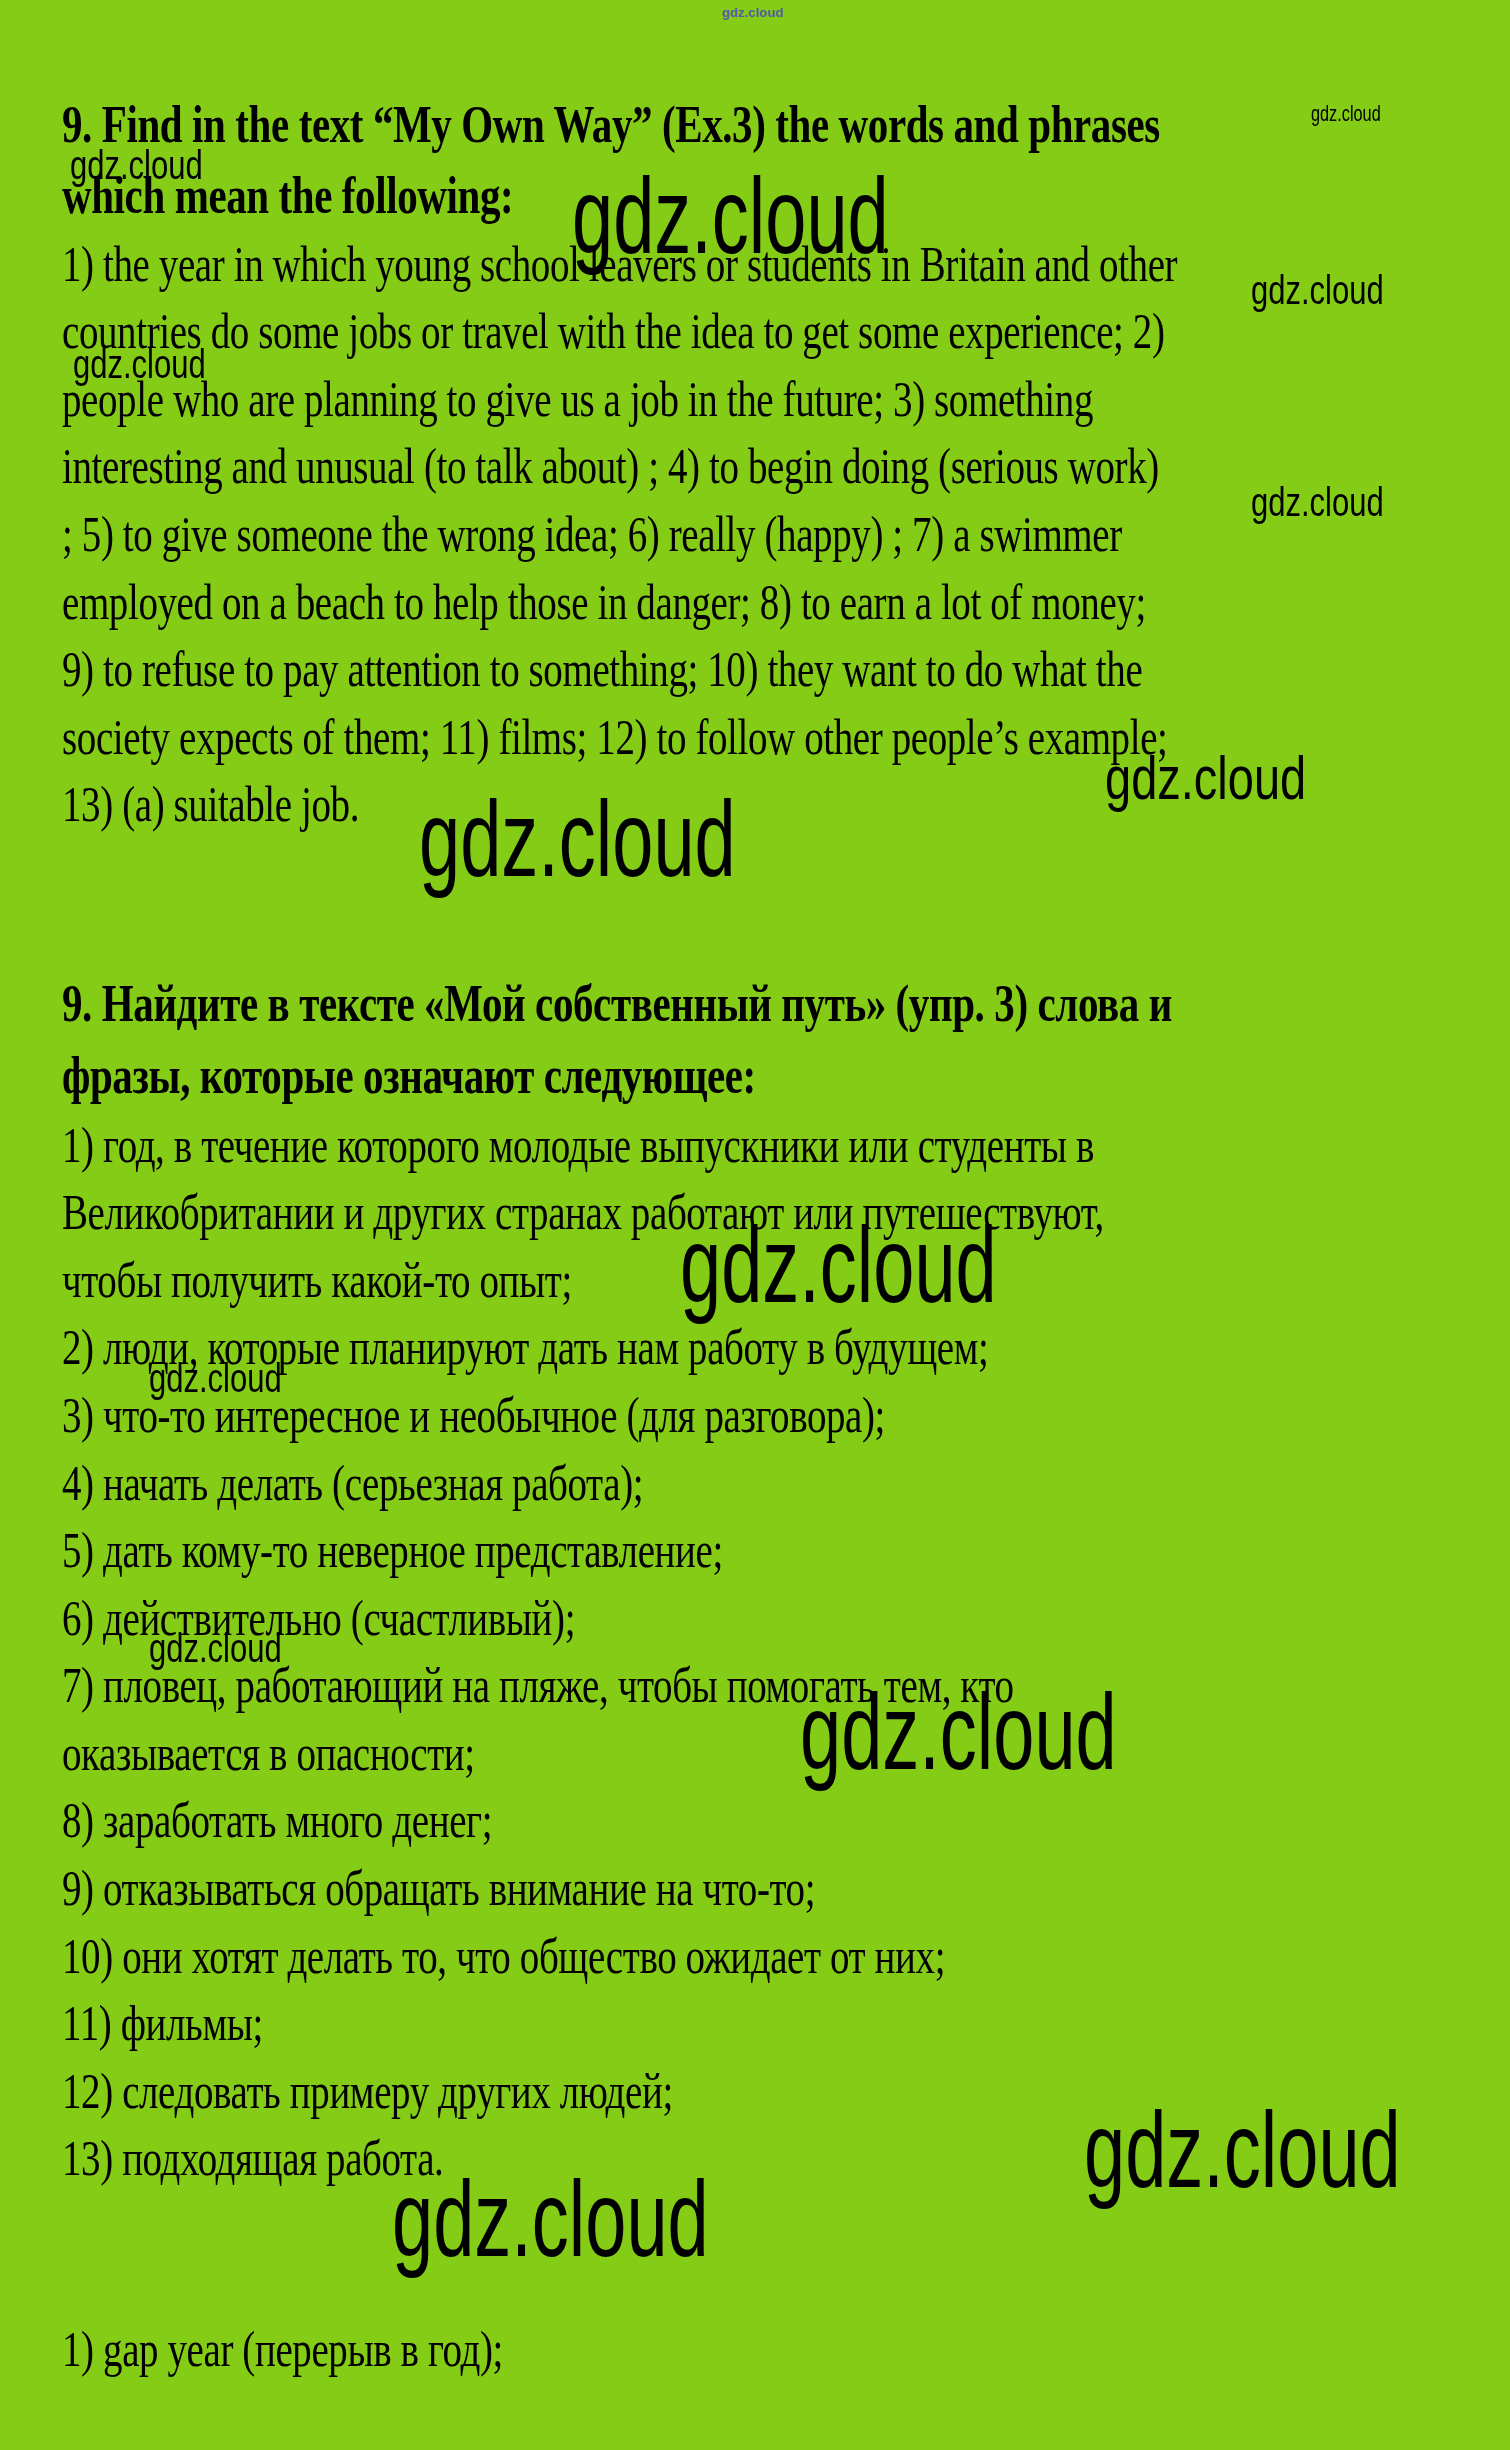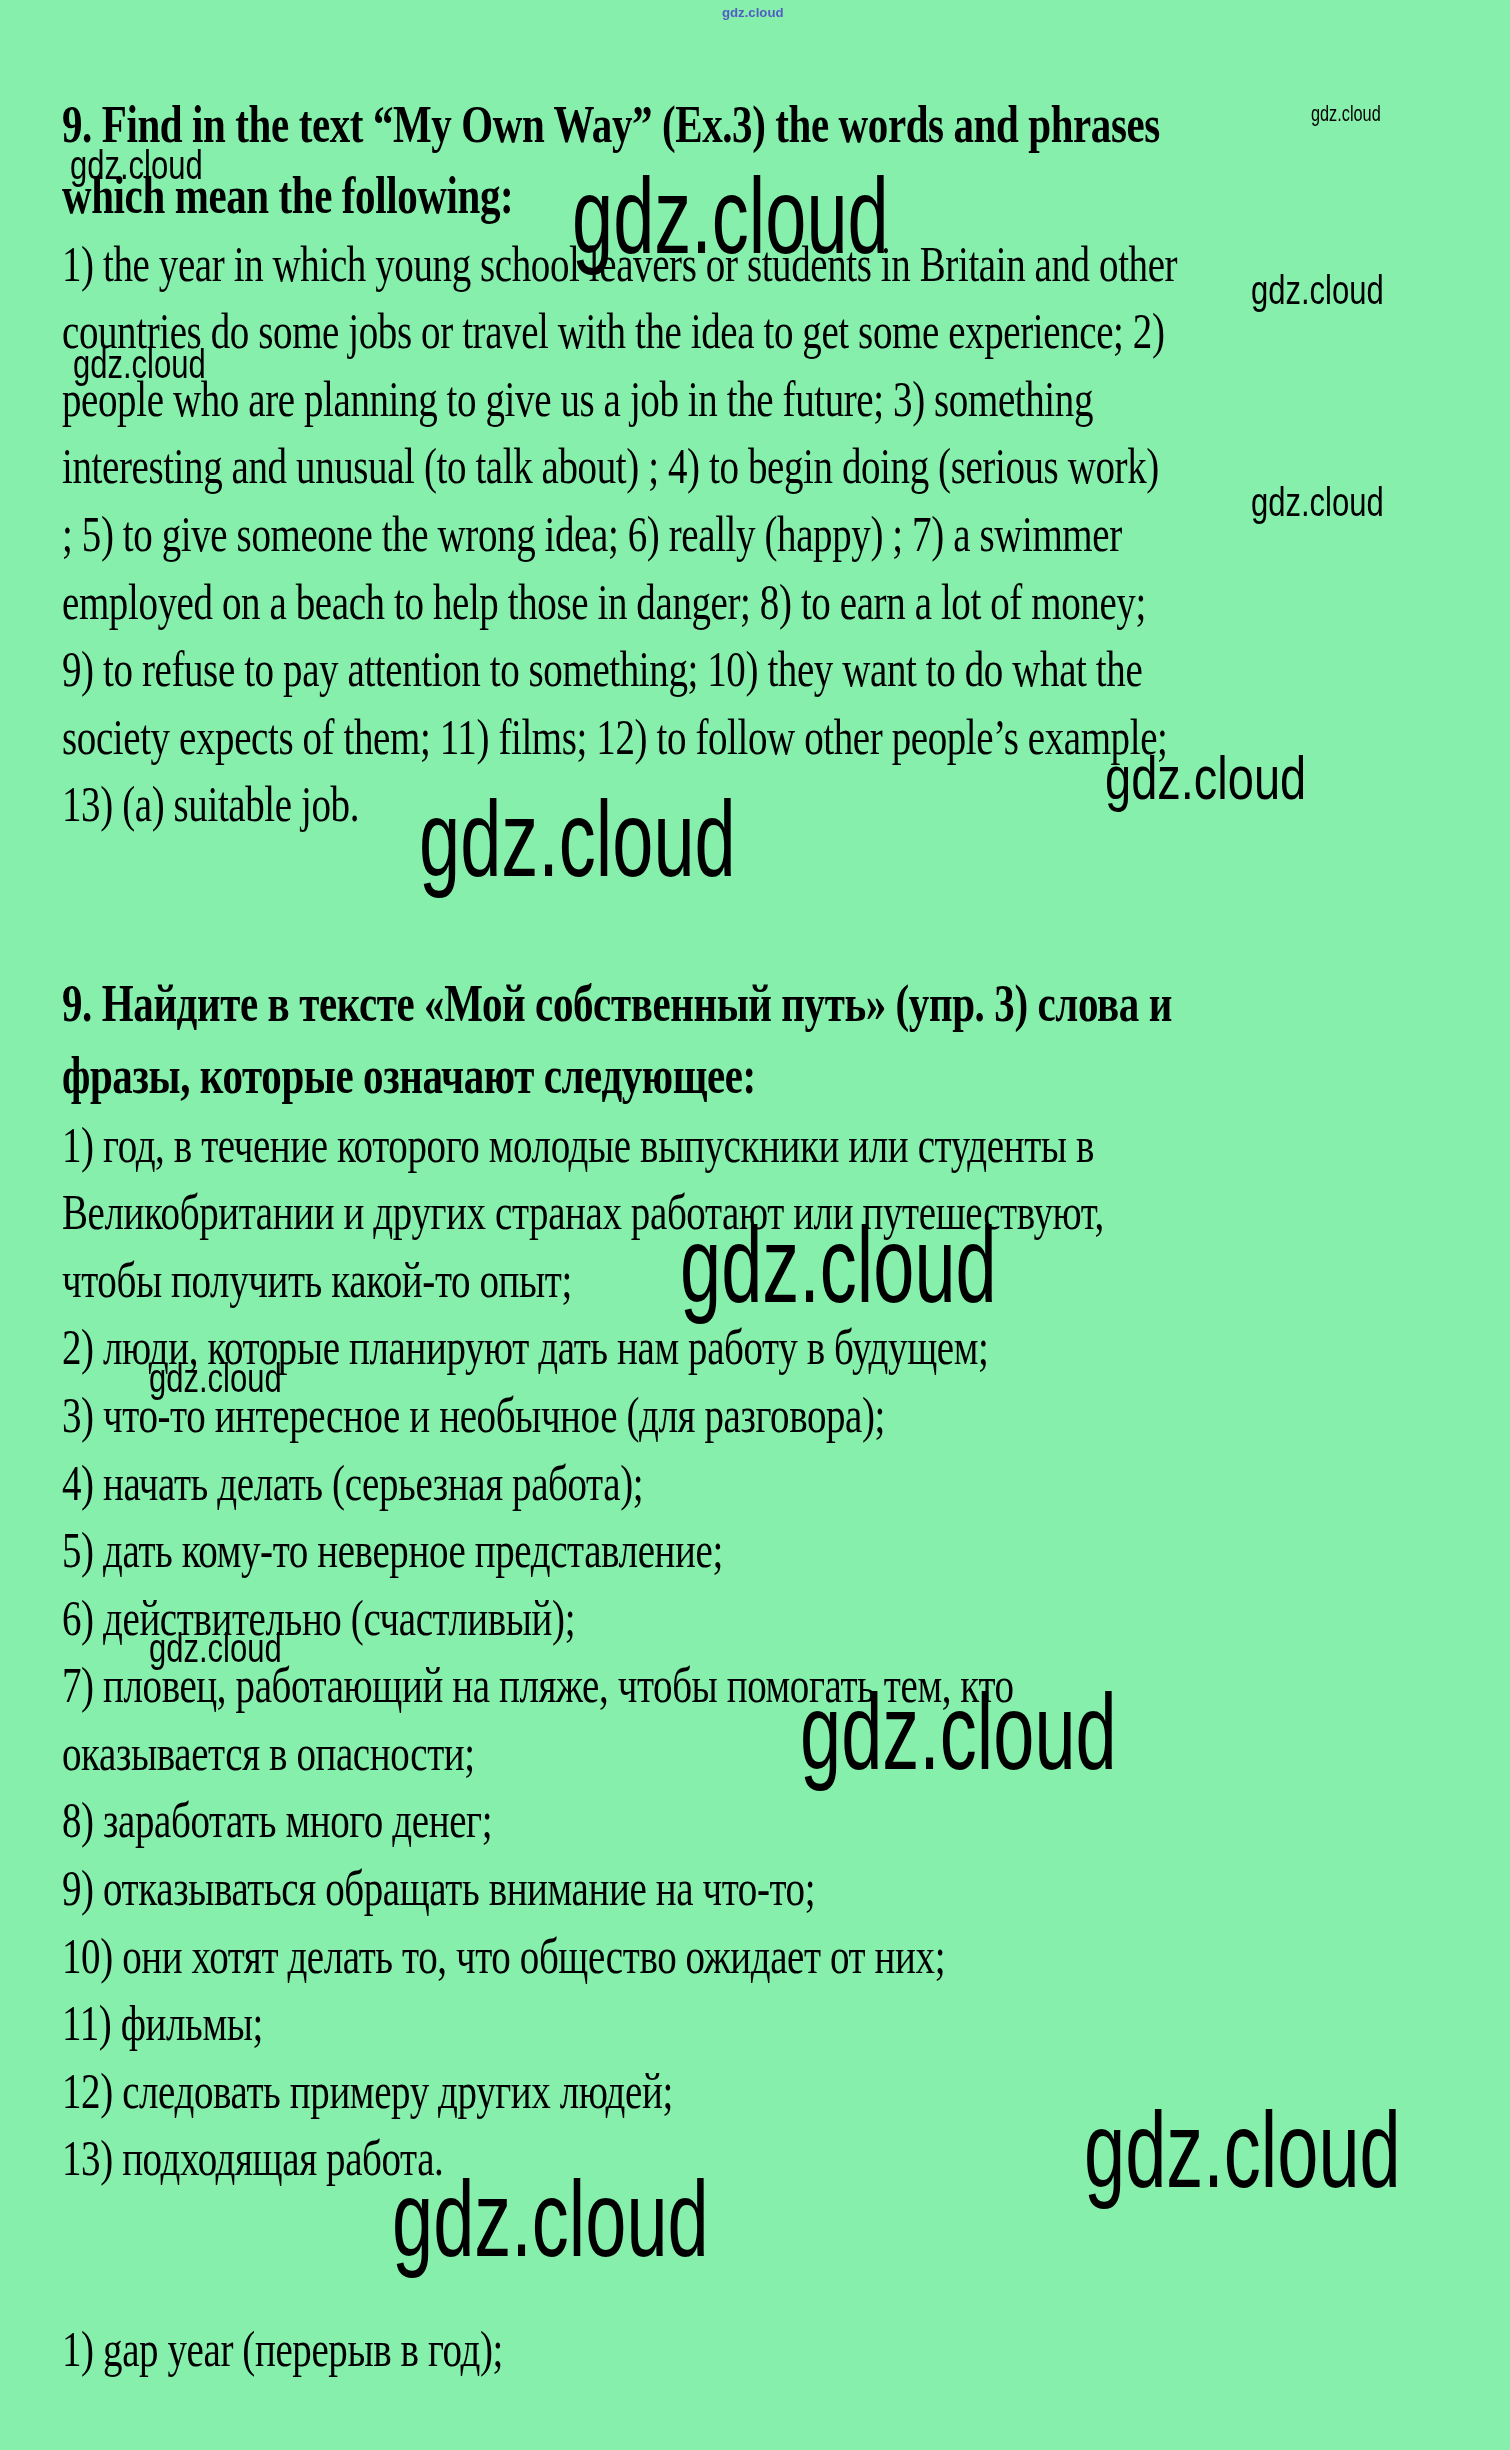--- a/index.html
+++ b/index.html
@@ -4,21 +4,21 @@
 <style>
   html, body {
     margin: 0;
     padding: 0;
     background: #ffffff;
   }
   .page {
     position: relative;
     width: 1511px;
     height: 2450px;
-    background: #86efac;
+    background: #84cc16;
     overflow: hidden;
     color: #000000;
   }
   .line {
     position: absolute;
     white-space: nowrap;
     line-height: 1;
     transform-origin: 0 0;
     transform: scaleY(1.3);
     font-family: "Liberation Serif", "DejaVu Serif", serif;

